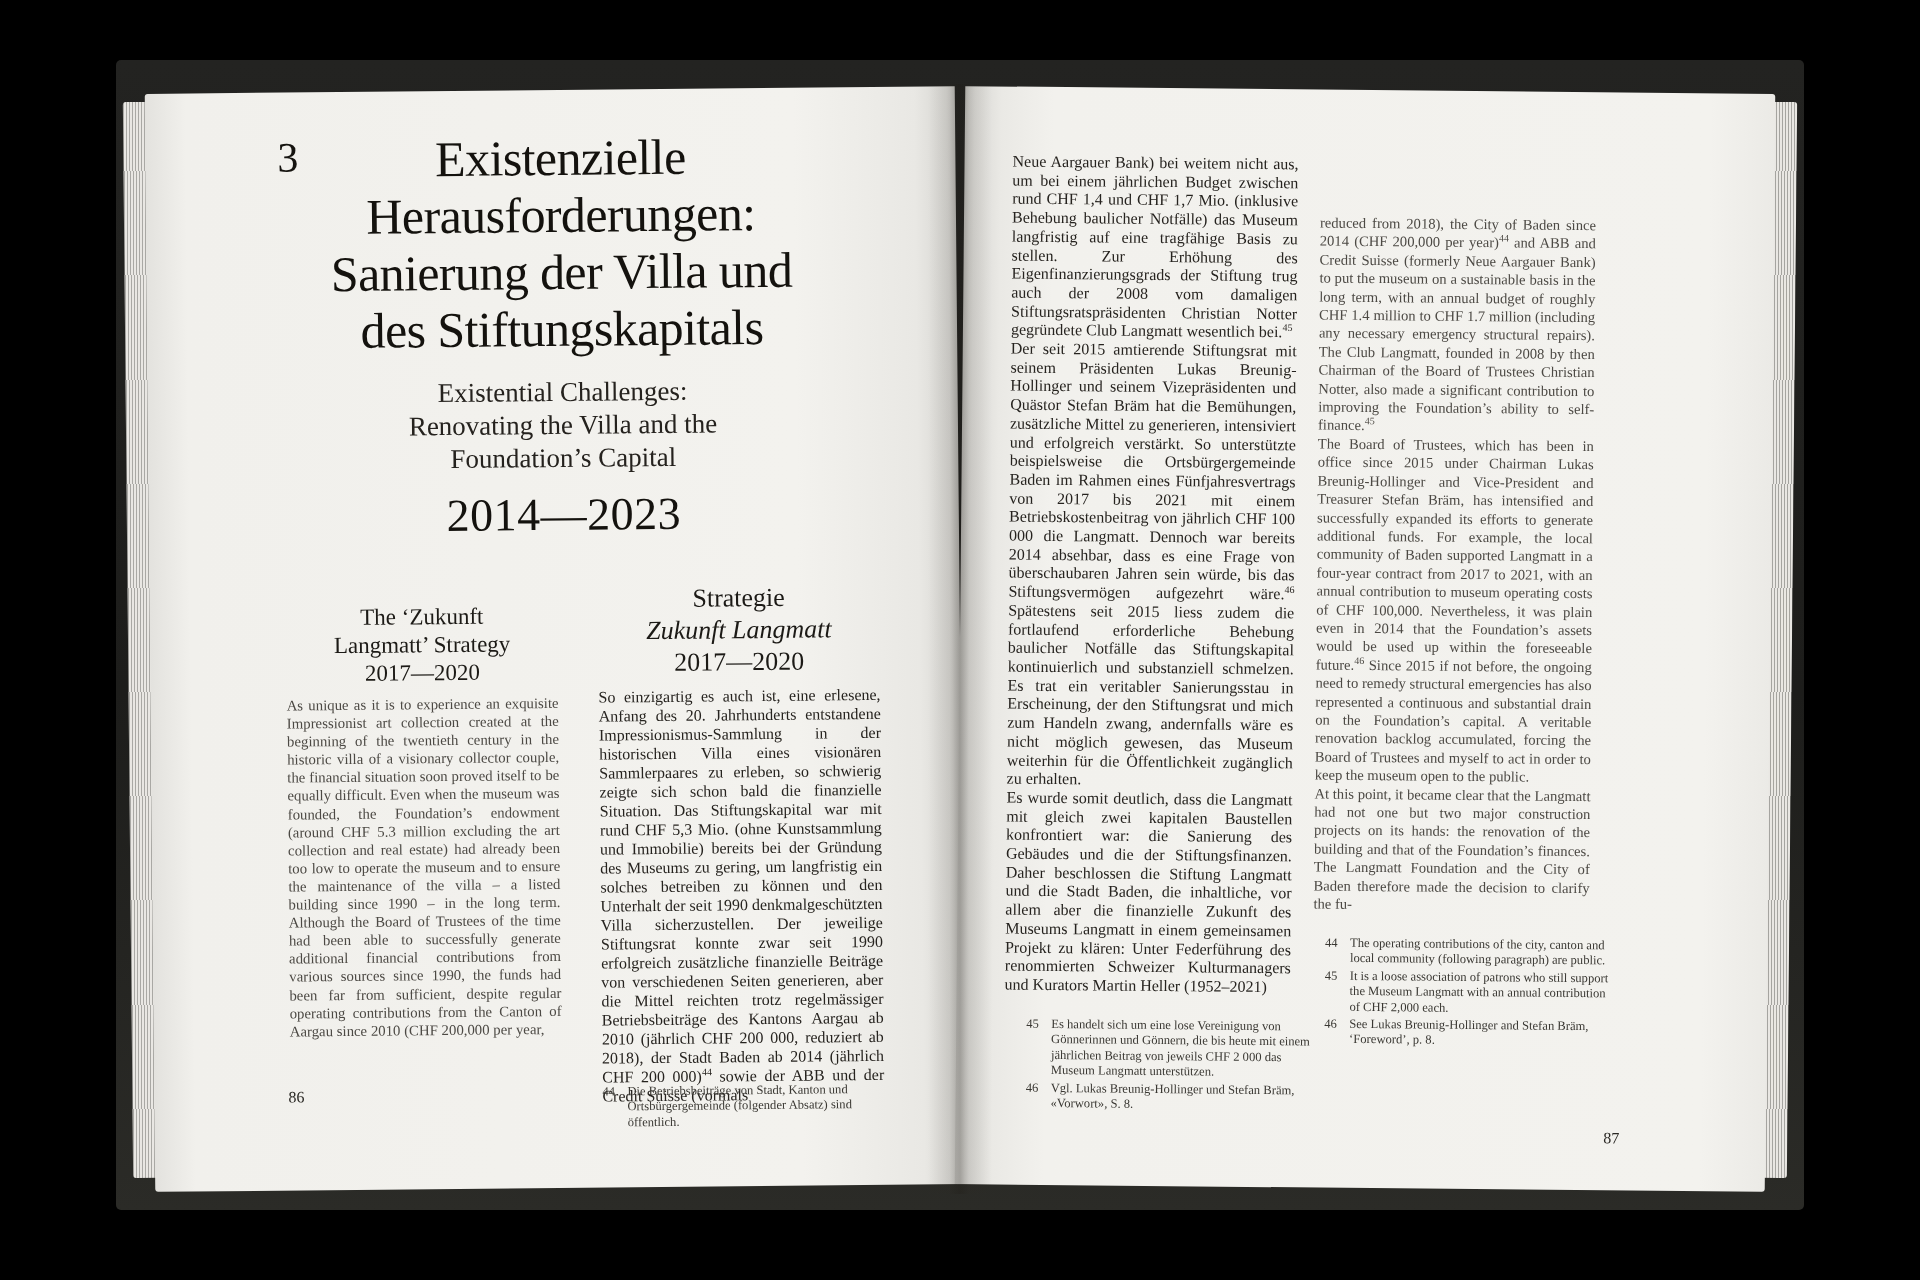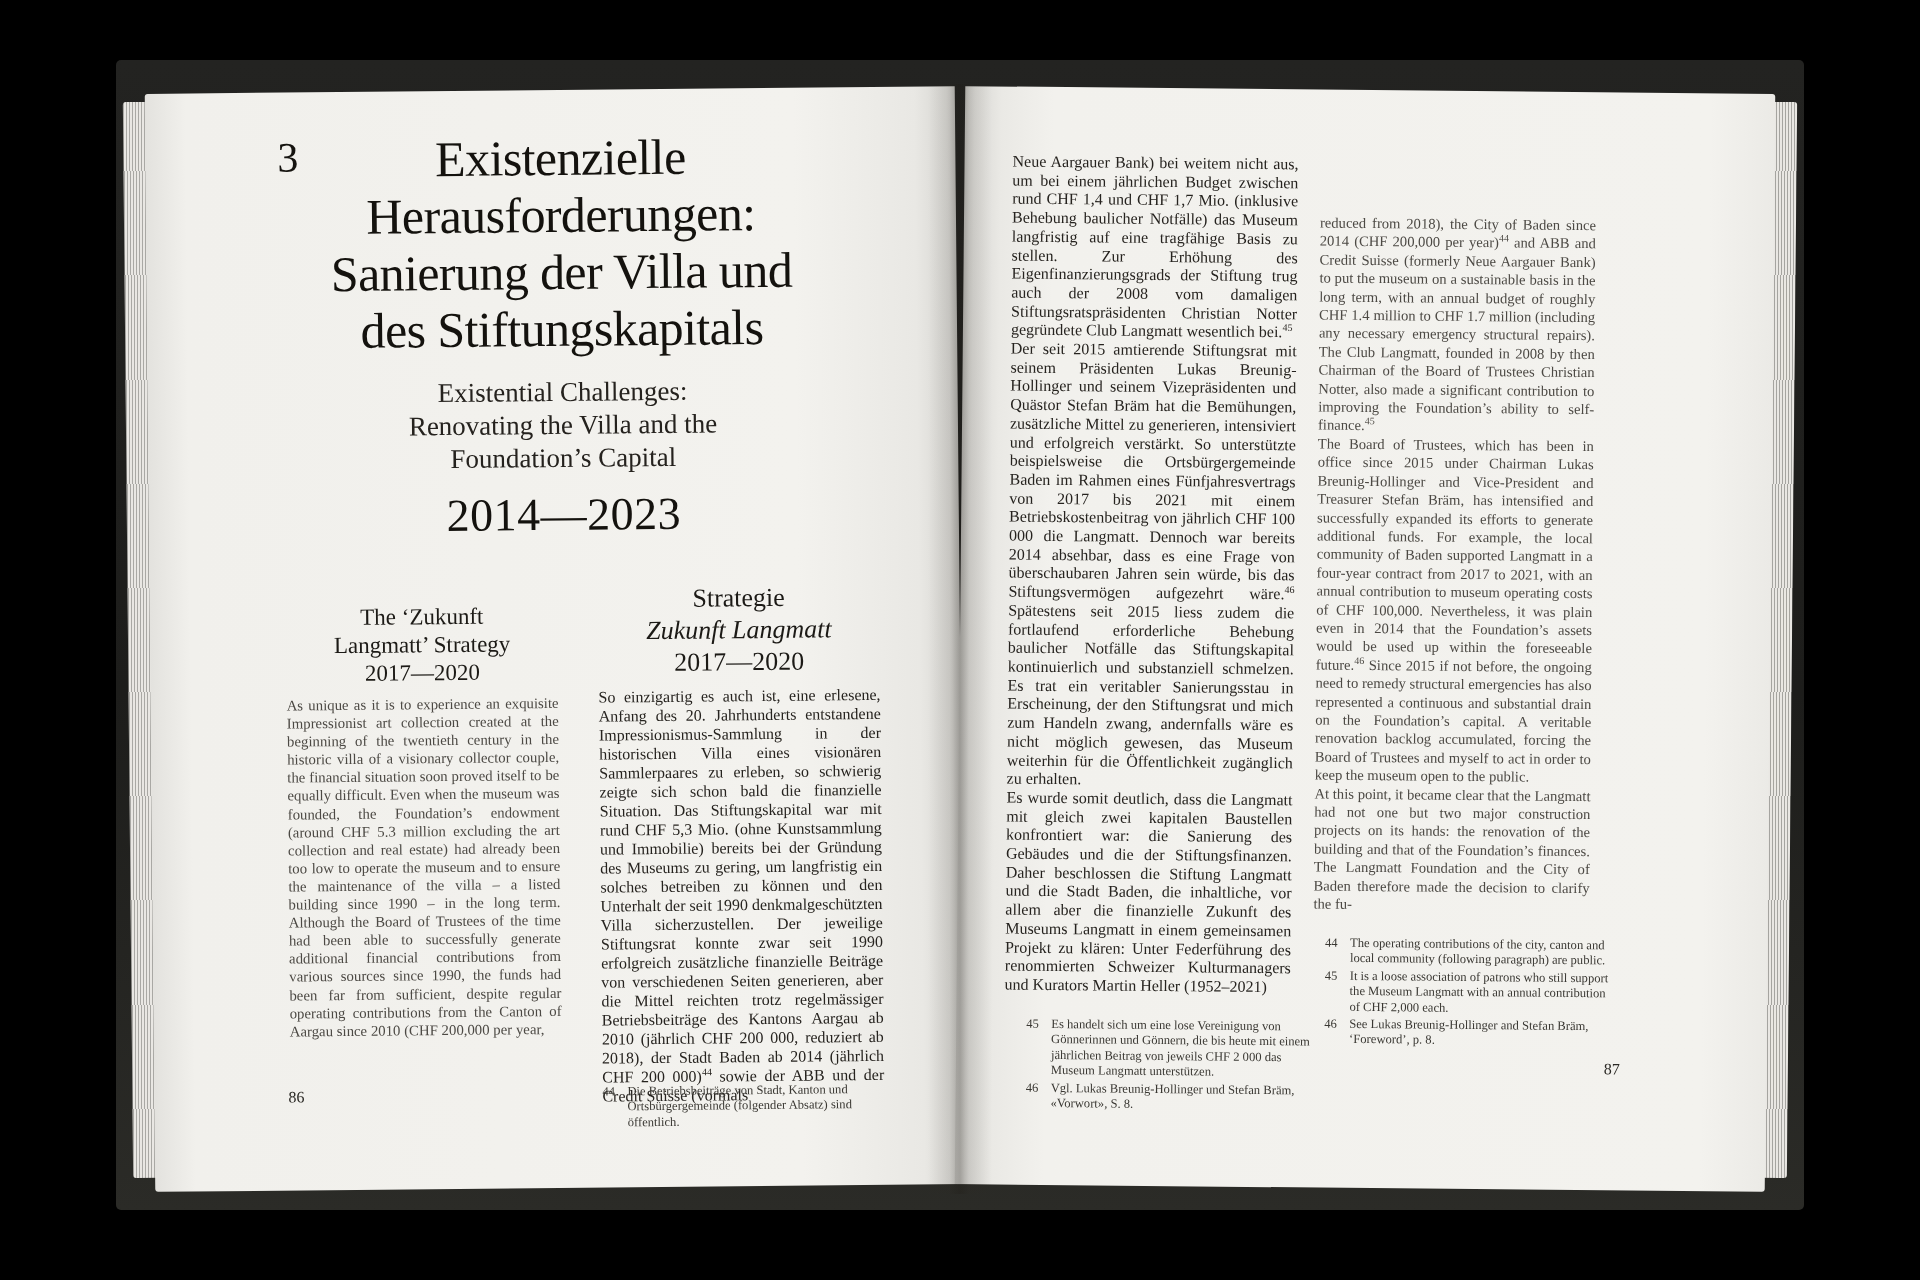--- a/index.html
+++ b/index.html
@@ -49,21 +49,21 @@
   sup{font-size:10px;line-height:0;vertical-align:super;}
   .footnotes{position:absolute;font-size:12.6px;line-height:15.4px;color:#3a3833;}
   .fn-left{left:448px;top:995px;width:302px;}
   .fn-de-right{left:70px;top:930px;width:300px;}
   .fn-en-right{left:368px;top:846px;width:292px;}
   .fn-row{display:flex;gap:7px;margin-bottom:2px;}
   .fn-num{flex:0 0 18px;}
   .fn-text{flex:1;}
   .pageno{position:absolute;font-size:16px;color:#2a2824;}
   .pageno-left{left:134px;top:996px;}
-  .pageno-right{left:648px;top:968px;}
+  .pageno-right{left:648px;top:1037px;}
 </style>
 </head>
 <body>
 
 <div class="stage">
   <div class="cover"></div>
   <div class="edge edge-left"></div>
   <div class="edge edge-right"></div>
 
   <div class="page page-left">

